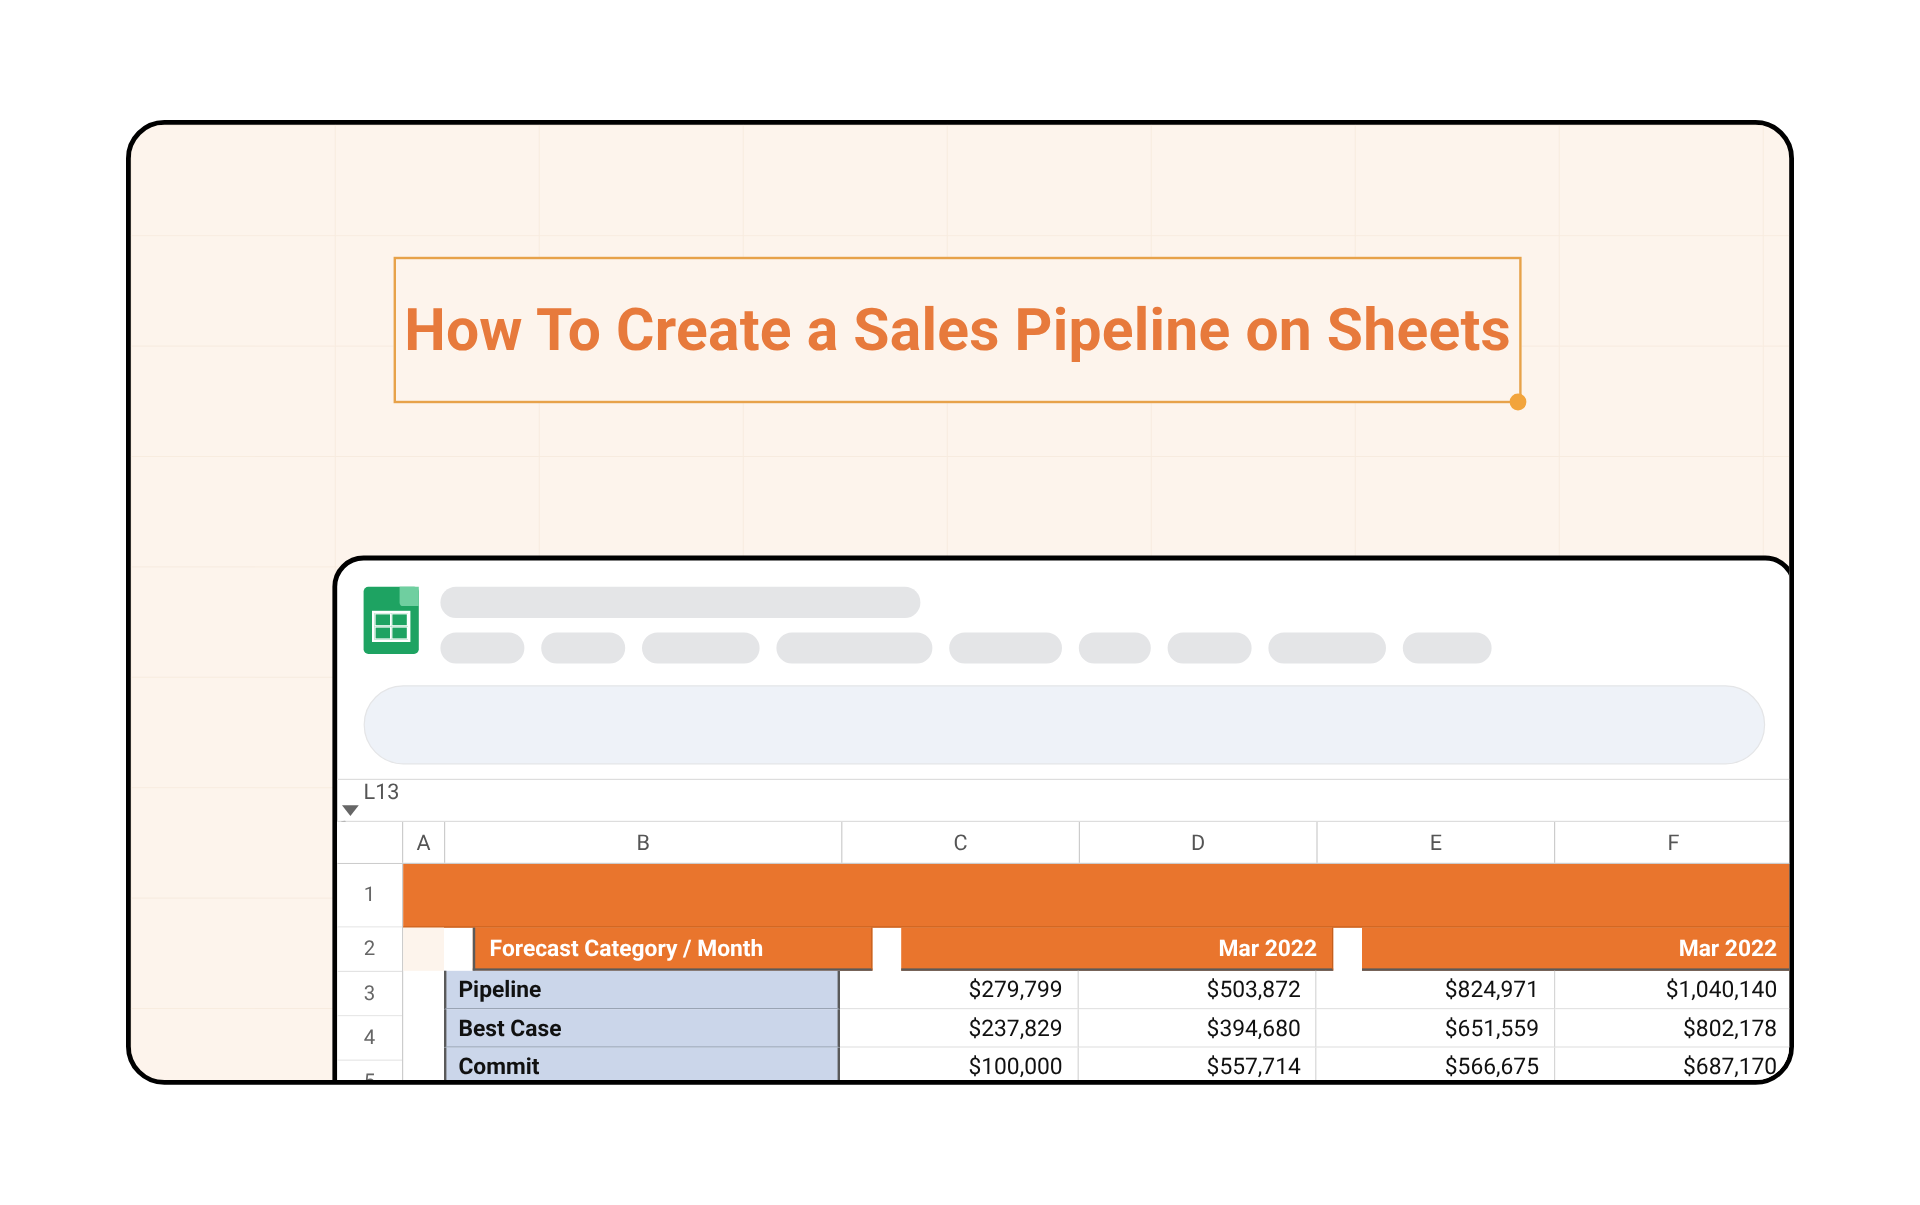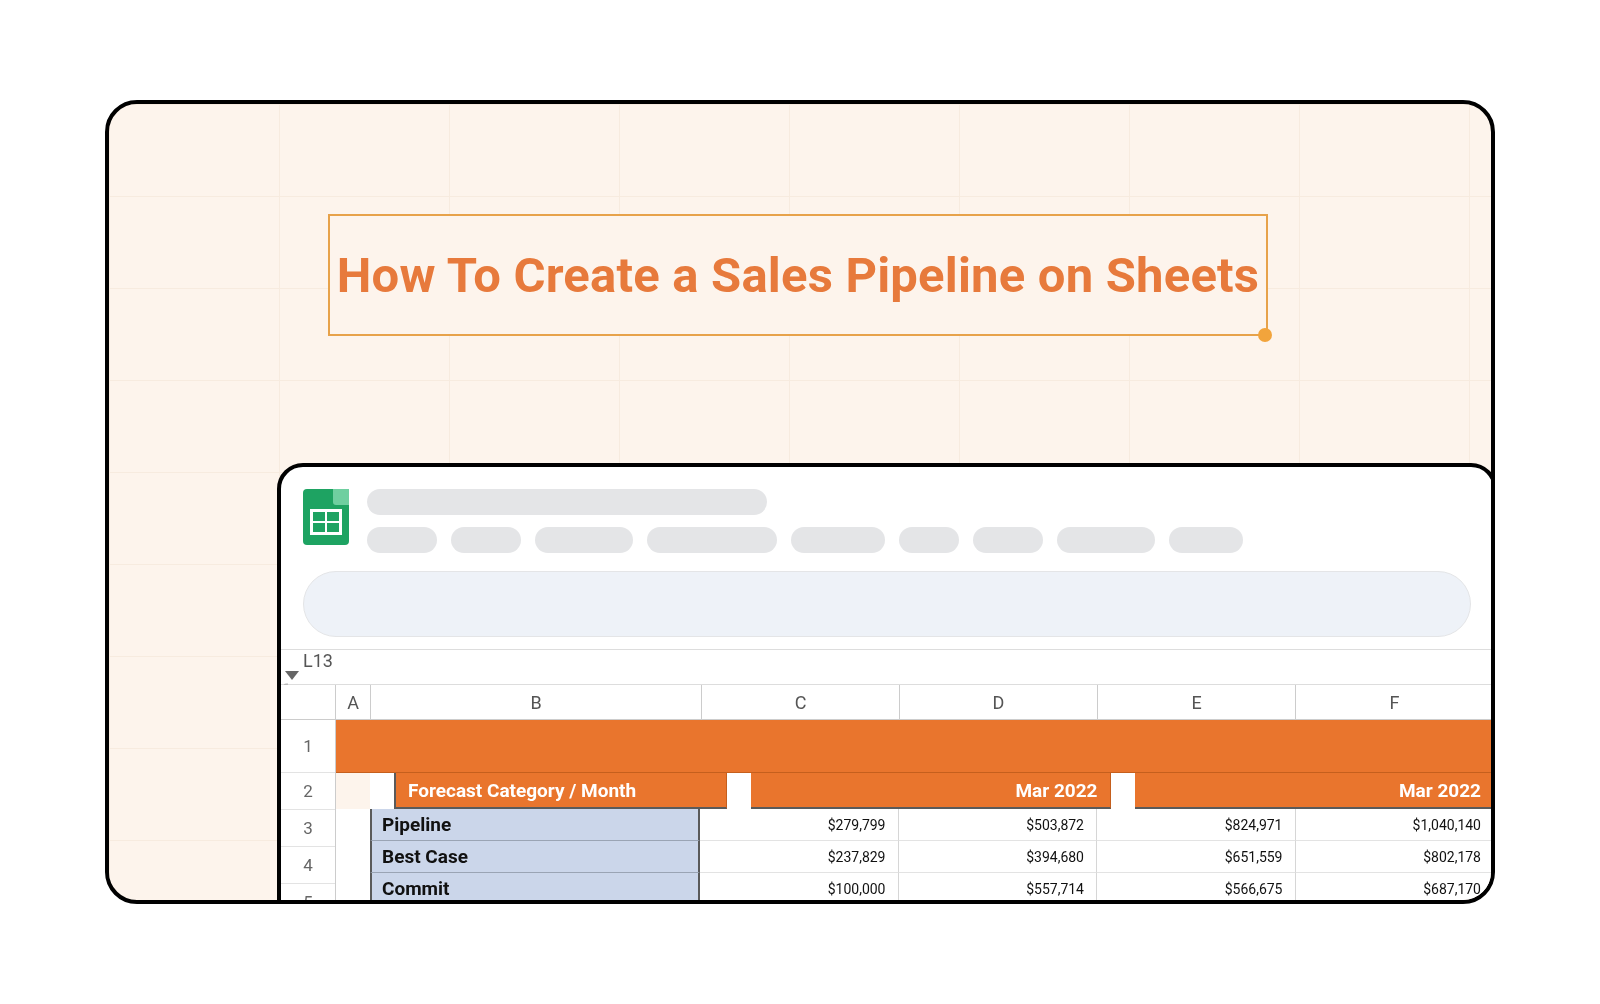--- a/index.html
+++ b/index.html
@@ -48,21 +48,21 @@
   
   .row2{display:flex;height:36px;gap:24px;}
   .a-spacer{width:34px;background:#fdf4ec;}
   .hcell{background:#e9752d;color:#fff;font-weight:700;font-size:19px;display:flex;align-items:center;padding:0 12px;border-right:1px solid #c55f1d;border-bottom:2px solid #5a5a5a;}
   .hcell.first{width:306px;border-left:2px solid #5a5a5a;}
   .hcell.mon{flex:1;justify-content:flex-end;}
   
   .drow{display:flex;height:32px;}
   .a-spacer2{width:34px;}
   .catcell{width:306px;background:#cbd6ea;border-left:2px solid #5a5a5a;border-right:2px solid #5a5a5a;border-bottom:1px solid #9aa4b4;font-weight:700;font-size:19px;color:#111;display:flex;align-items:center;padding:0 10px;}
-  .valcell{flex:1;border-right:1px solid #d6d6d6;border-bottom:1px solid #e3e3e3;display:flex;align-items:center;justify-content:flex-end;padding-right:12px;font-size:14px;color:#111;}
+  .valcell{flex:1;border-right:1px solid #d6d6d6;border-bottom:1px solid #e3e3e3;display:flex;align-items:center;justify-content:flex-end;padding-right:12px;font-size:19px;color:#111;}
 </style>
 </head>
 <body>
 
 <div class="canvas">
   <div class="card">
     <div class="grid-bg"></div>
 
     <div class="title-box">
       <span class="txt">How To Create a Sales Pipeline on Sheets</span>

